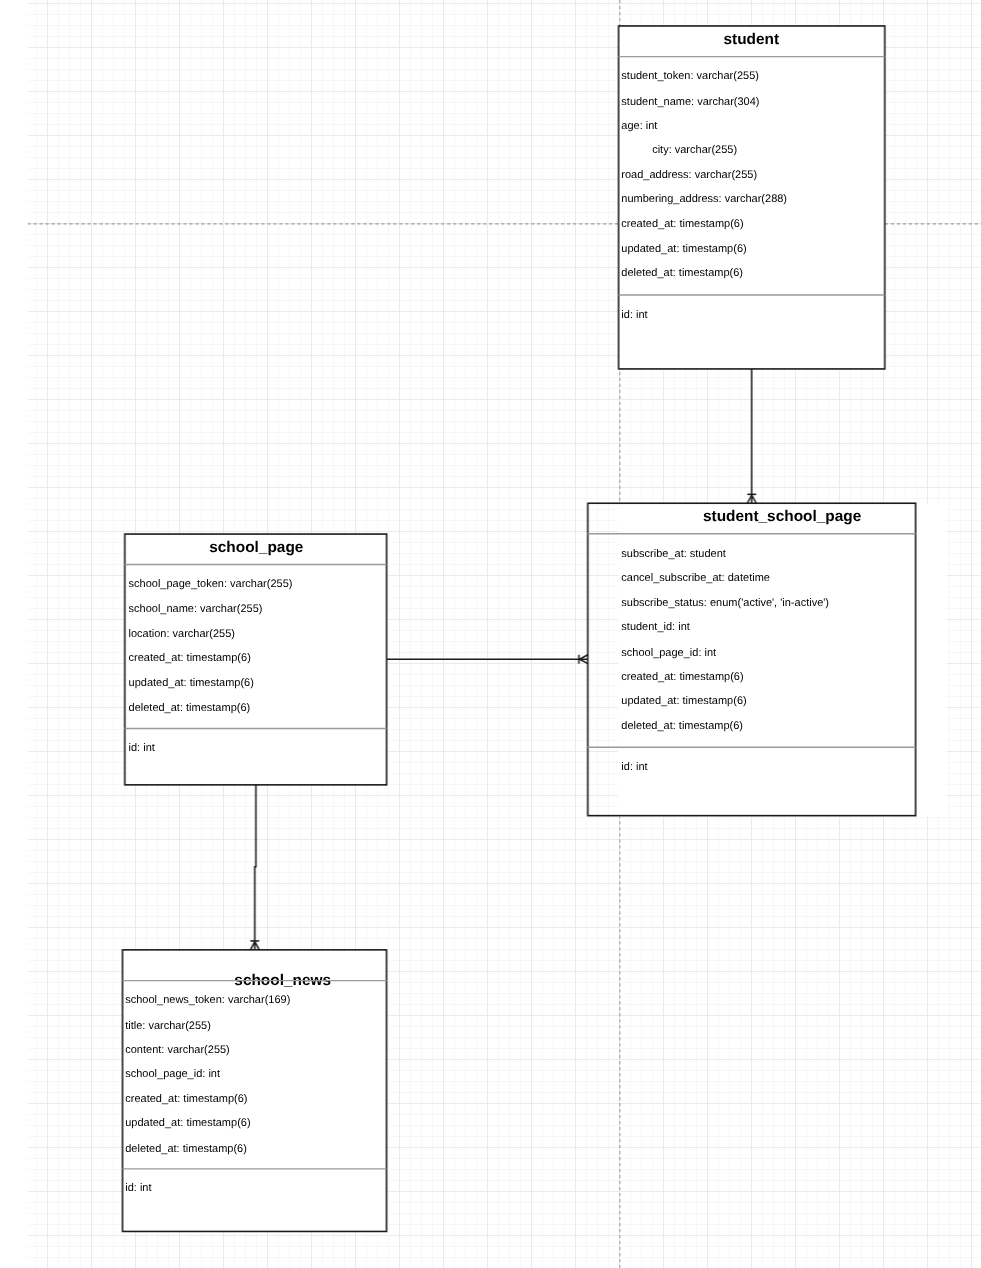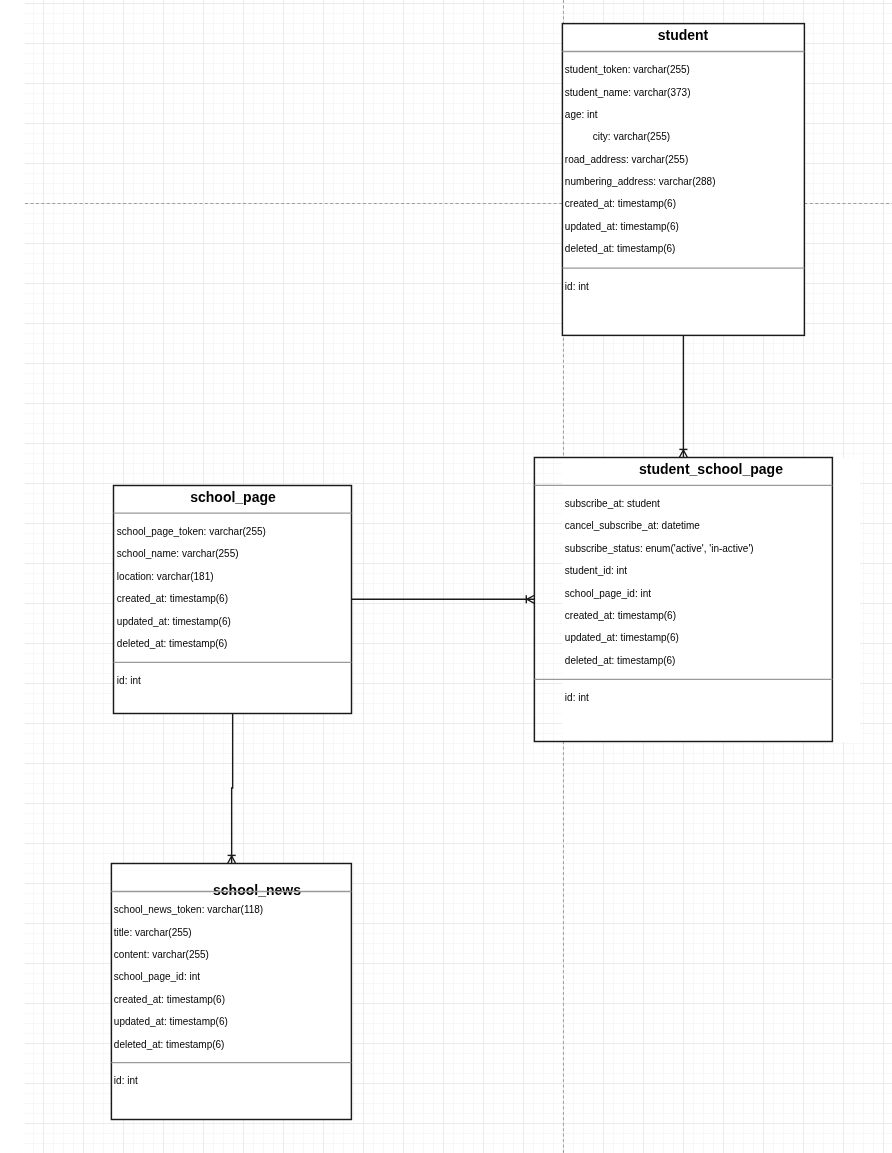--- a/index.html
+++ b/index.html
@@ -225,21 +225,21 @@
     </svg>
   <svg class="pagebreaks">
       <line x1="538.45" y1="0" x2="538.45" y2="1153" stroke="#9e9e9e" stroke-width="1" stroke-dasharray="3.0 2.45"></line>
       <line x1="0" y1="203.5" x2="892" y2="203.5" stroke="#9e9e9e" stroke-width="1" stroke-dasharray="3.0 2.45"></line>
     </svg>
   <div id="entities">
   <div class="entity" style="left: 537.4px; top: 23.6px; width: 242px; height: 311.8px;">
     <div class="ent-title" style="top: 0.254px; height: 22.39px; line-height: 22.39px; width: 242px;">student</div>
     <div class="ent-attrs">
       <div class="row" style="left: 2.85px; top: 35.154px;">student_token: varchar(255)</div>
-      <div class="row" style="left: 2.85px; top: 57.544px;">student_name: varchar(373)</div>
+      <div class="row" style="left: 2.85px; top: 57.544px;">student_name: varchar(304)</div>
       <div class="row" style="left: 2.85px; top: 79.934px;">age: int</div>
       <div class="row" style="left: 2.85px; top: 102.324px; padding-left: 28px;">city: varchar(255)</div>
       <div class="row" style="left: 2.85px; top: 124.714px;">road_address: varchar(255)</div>
       <div class="row" style="left: 2.85px; top: 147.104px;">numbering_address: varchar(288)</div>
       <div class="row" style="left: 2.85px; top: 169.494px;">created_at: timestamp(6)</div>
       <div class="row" style="left: 2.85px; top: 191.884px;">updated_at: timestamp(6)</div>
       <div class="row" style="left: 2.85px; top: 214.274px;">deleted_at: timestamp(6)</div>
     </div>
     <div class="ent-keys">
       <div class="row" style="left: 2.85px; top: 251.754px;">id: int</div>
@@ -259,33 +259,33 @@
     </div>
     <div class="ent-keys">
       <div class="row" style="left: 2.85px; top: 229.054px;">id: int</div>
     </div>
   </div>
   <div class="entity" style="left: 88.5px; top: 485.5px; width: 238px; height: 228px;">
     <div class="ent-title" style="top: 0.254px; height: 22.39px; line-height: 22.39px; width: 238px;">school_page</div>
     <div class="ent-attrs">
       <div class="row" style="left: 2.85px; top: 34.954px;">school_page_token: varchar(255)</div>
       <div class="row" style="left: 2.85px; top: 57.344px;">school_name: varchar(255)</div>
-      <div class="row" style="left: 2.85px; top: 79.734px;">location: varchar(181)</div>
+      <div class="row" style="left: 2.85px; top: 79.734px;">location: varchar(255)</div>
       <div class="row" style="left: 2.85px; top: 102.124px;">created_at: timestamp(6)</div>
       <div class="row" style="left: 2.85px; top: 124.514px;">updated_at: timestamp(6)</div>
       <div class="row" style="left: 2.85px; top: 146.904px;">deleted_at: timestamp(6)</div>
     </div>
     <div class="ent-keys">
       <div class="row" style="left: 2.85px; top: 184.054px;">id: int</div>
     </div>
   </div>
   <div class="entity" style="left: 86.4px; top: 863.5px; width: 240px; height: 256px;">
     <div class="ent-title" style="top: 15px; height: 22.39px; line-height: 22.39px; width: 240px; padding-left: 26px;">school_news</div>
     <div class="ent-attrs">
-      <div class="row" style="left: 2.85px; top: 35.254px;">school_news_token: varchar(118)</div>
+      <div class="row" style="left: 2.85px; top: 35.254px;">school_news_token: varchar(169)</div>
       <div class="row" style="left: 2.85px; top: 57.644px;">title: varchar(255)</div>
       <div class="row" style="left: 2.85px; top: 80.034px;">content: varchar(255)</div>
       <div class="row" style="left: 2.85px; top: 102.424px;">school_page_id: int</div>
       <div class="row" style="left: 2.85px; top: 124.814px;">created_at: timestamp(6)</div>
       <div class="row" style="left: 2.85px; top: 147.204px;">updated_at: timestamp(6)</div>
       <div class="row" style="left: 2.85px; top: 169.594px;">deleted_at: timestamp(6)</div>
     </div>
     <div class="ent-keys">
       <div class="row" style="left: 2.85px; top: 206.354px;">id: int</div>
     </div>

